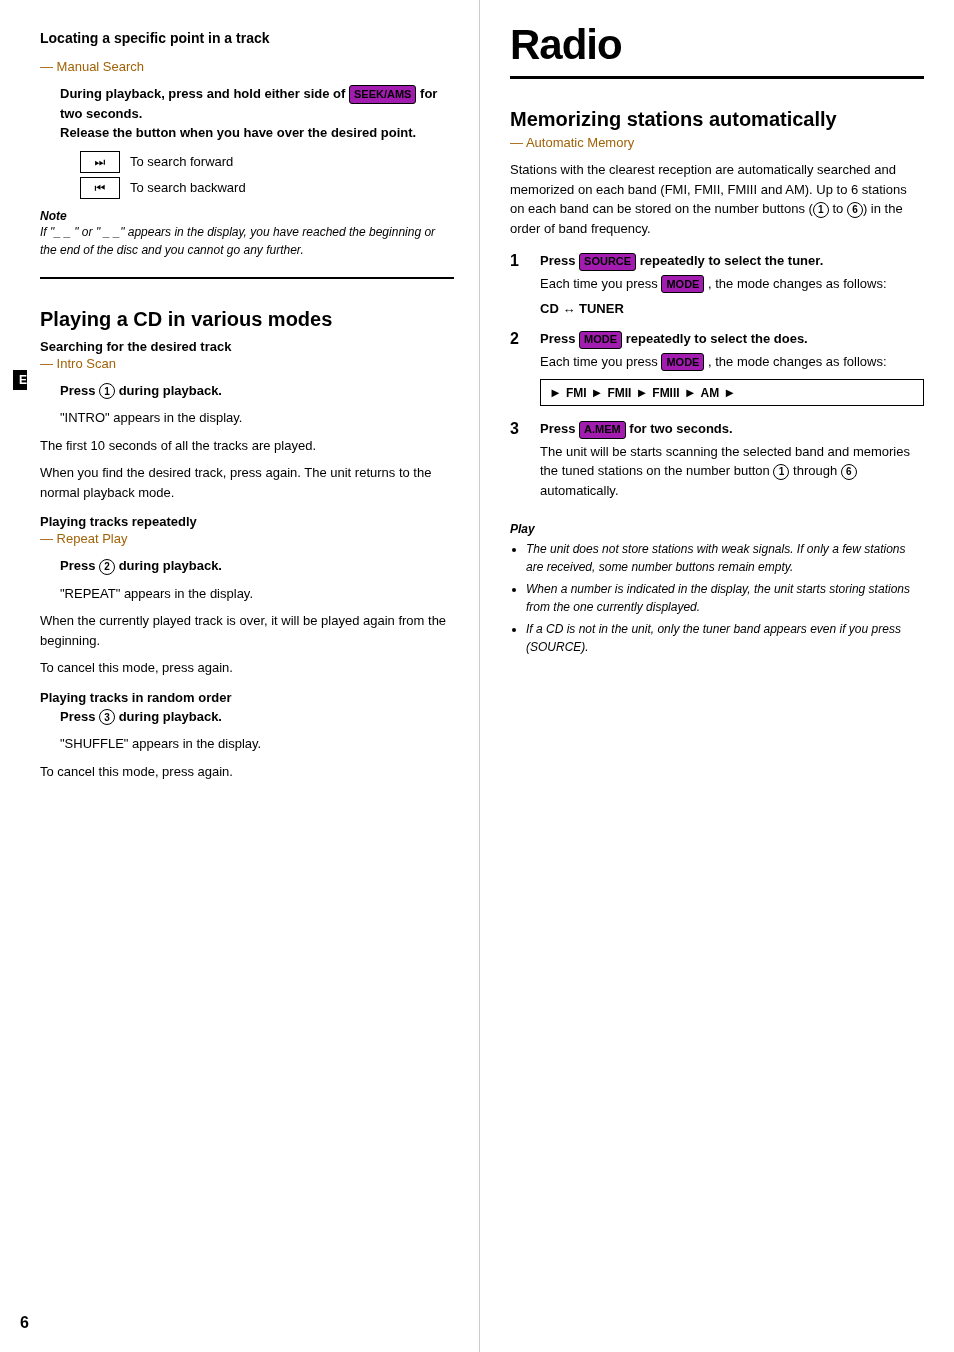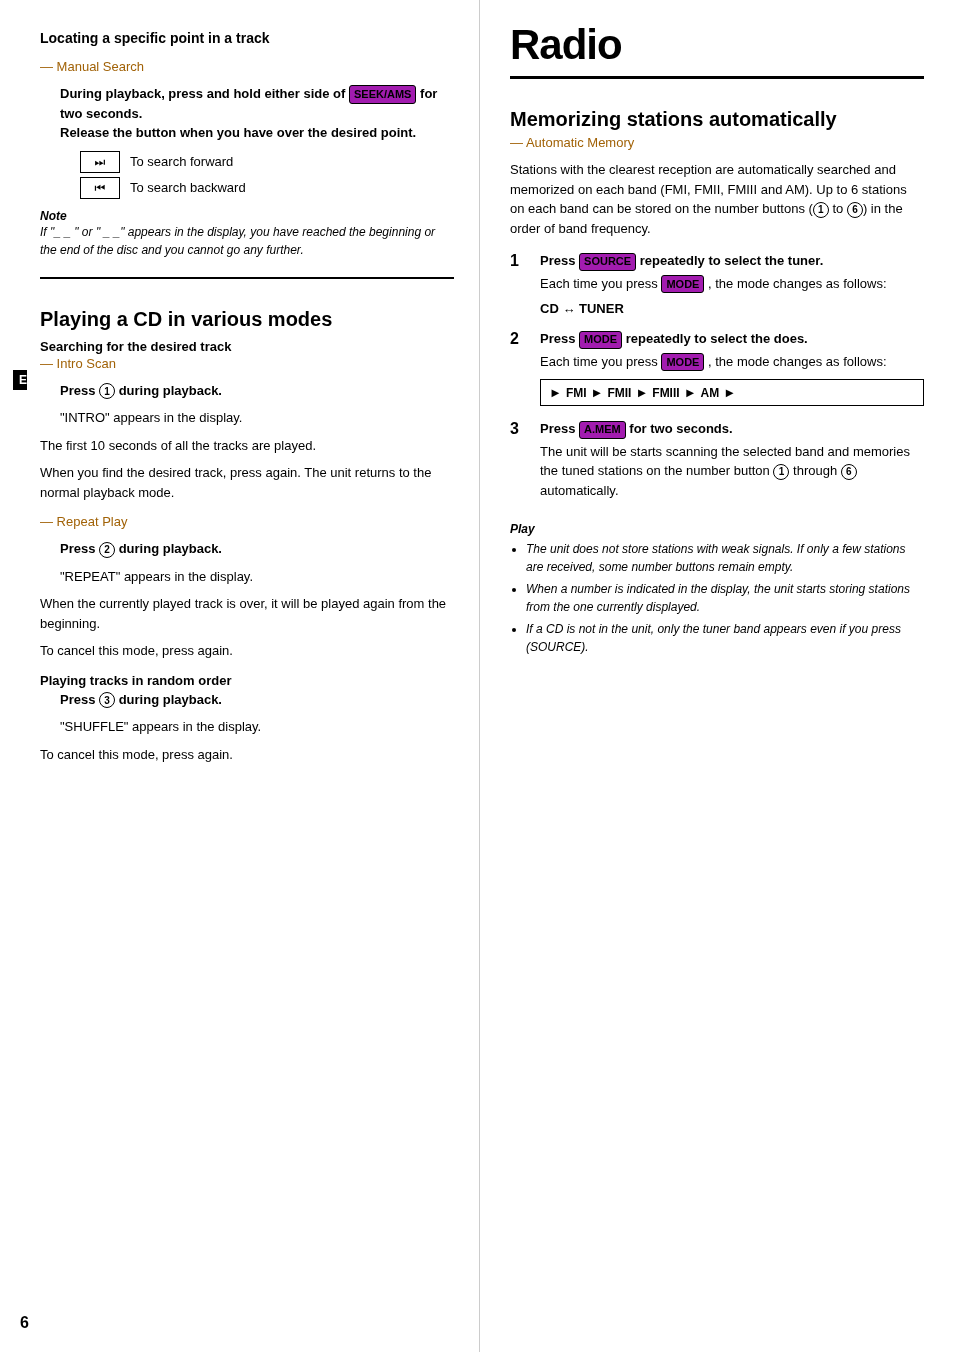--- a/index.html
+++ b/index.html
@@ -249,20 +249,21 @@
           <span class="circle-num">1</span>
           <span>during playback.</span>
         </p>
         <p>"INTRO" appears in the display.</p>
       </div>
       <p>The first 10 seconds of all the tracks are played.</p>
       <p>When you find the desired track, press again. The unit returns to the normal playback mode.</p>
     </div>
 
     <div style="margin-top:12px;">
+      <h4>Playing tracks repeatedly</h4>
       <div class="subtitle">— Repeat Play</div>
       <div class="indented">
         <p class="bold-text">
           <span>Press</span>
           <span class="circle-num">2</span>
           <span>during playback.</span>
         </p>
         <p>"REPEAT" appears in the display.</p>
       </div>
       <p>When the currently played track is over, it will be played again from the beginning.</p>

